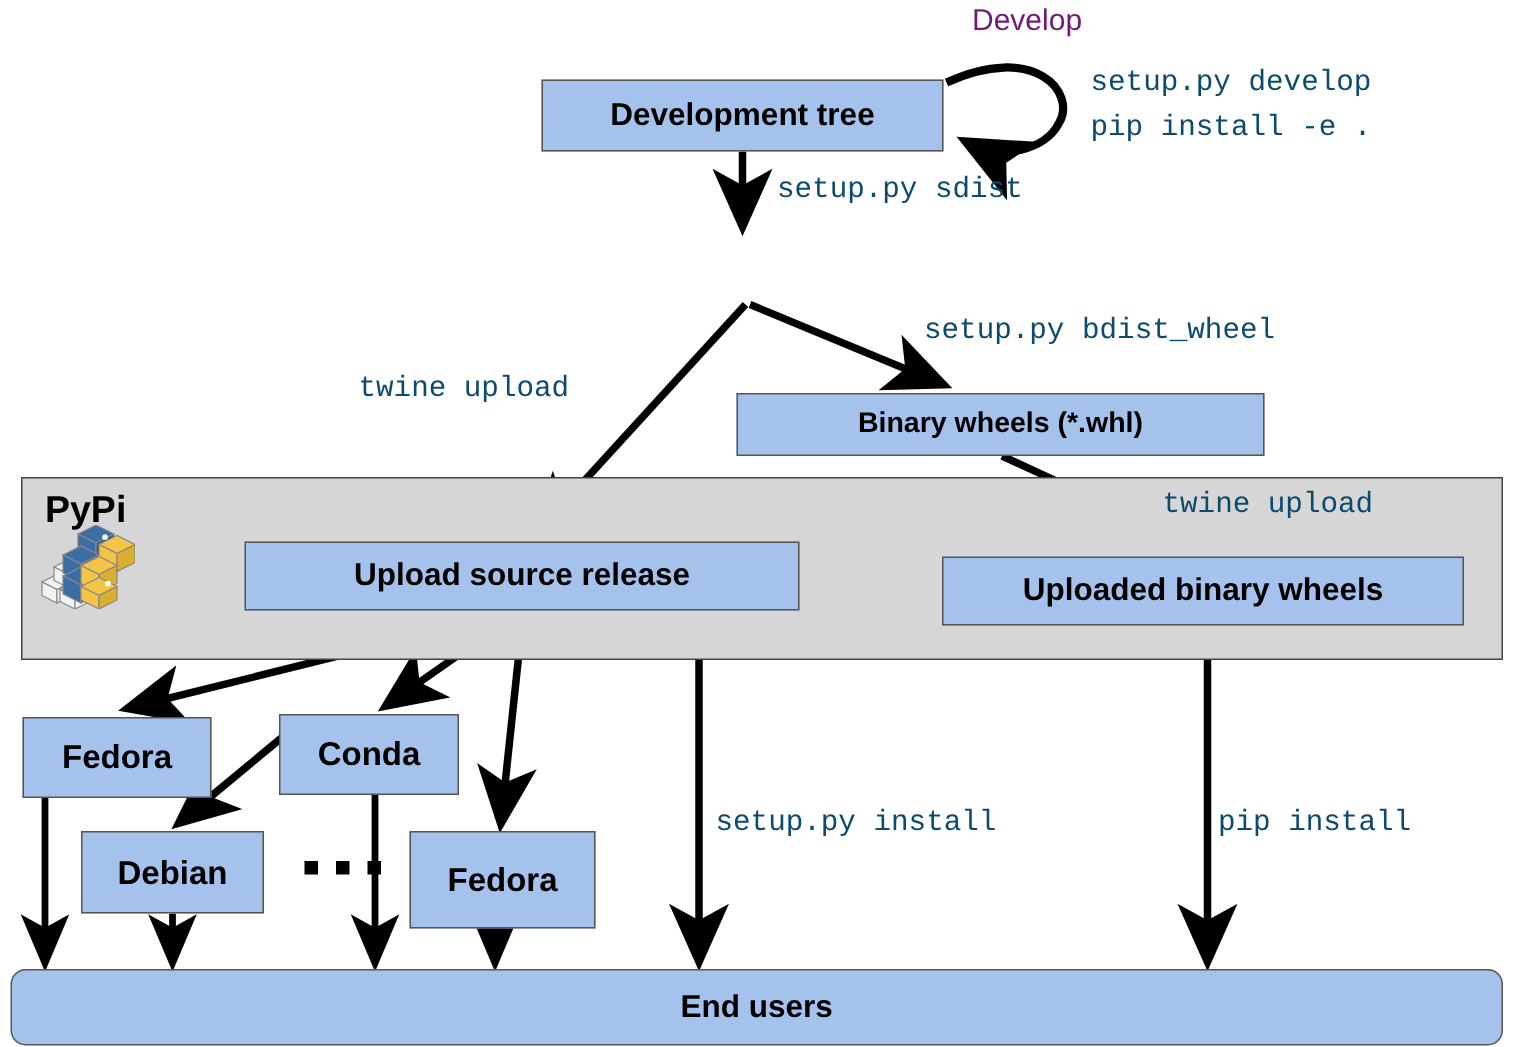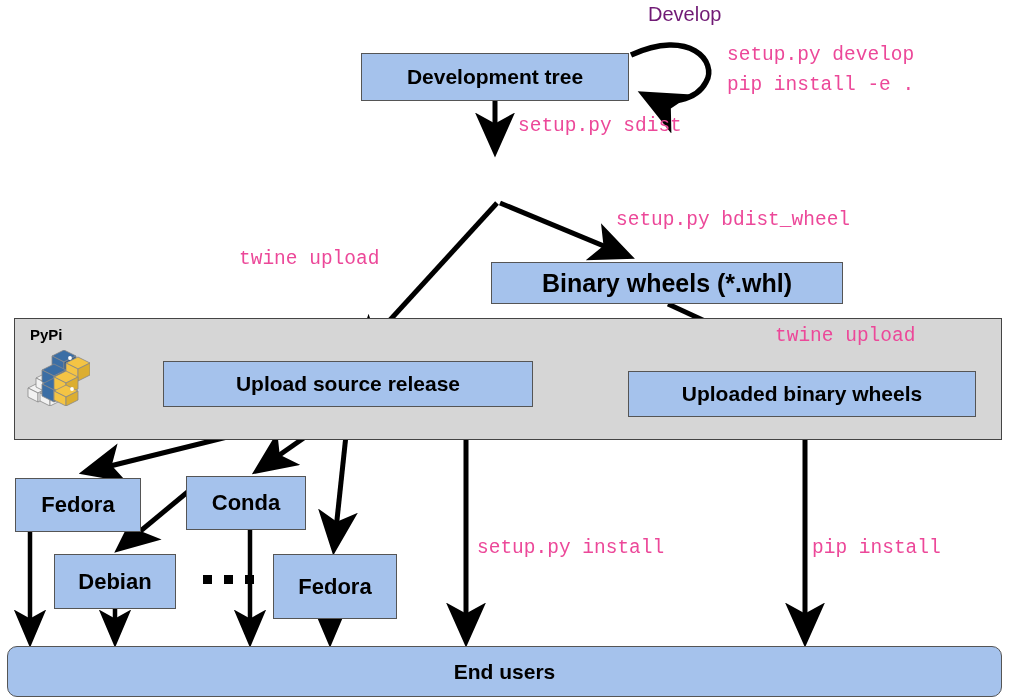--- a/index.html
+++ b/index.html
@@ -21,29 +21,29 @@
   }
   .region{
     position:absolute;
     background:#d6d6d6;
     border:1.5px solid #444444;
     box-sizing:border-box;
   }
   .region-label{
     position:absolute;
     font-weight:bold;
-    font-size:15px;
+    font-size:25px;
     color:#000000;
     font-family:"Liberation Sans", sans-serif;
   }
   .mono{
     position:absolute;
     font-family:"Liberation Mono", monospace;
     font-size:19.5px;
-    color:#ec4899;
+    color:#0c4a6e;
     white-space:pre;
     letter-spacing:0px;
   }
   .sans{
     position:absolute;
     font-family:"Liberation Sans", sans-serif;
     font-size:20px;
     color:#701a75;
     white-space:pre;
   }
@@ -170,21 +170,21 @@
       </g>
 
       <g fill="#ffffff" stroke="none">
         <circle cx="44" cy="8" r="1.9"></circle>
         <circle cx="46" cy="39" r="1.9"></circle>
       </g>
     </g>
   </svg>
 
   <div class="node" id="node-dev-tree" style="left: 361px; top: 53px; width: 268px; height: 48px; font-size: 21px; background: rgb(165, 194, 236); border-color: rgb(85, 85, 85);">Development  tree</div>
-  <div class="node" id="node-binary-wheels" style="left: 491px; top: 262px; width: 352px; height: 42px; font-size: 25px; background: rgb(165, 194, 236); border-color: rgb(85, 85, 85);">Binary wheels (*.whl)</div>
+  <div class="node" id="node-binary-wheels" style="left: 491px; top: 262px; width: 352px; height: 42px; font-size: 19px; background: rgb(165, 194, 236); border-color: rgb(85, 85, 85);">Binary wheels (*.whl)</div>
   <div class="node" id="node-upload-source" style="left: 163px; top: 361px; width: 370px; height: 46px; font-size: 21px; background: rgb(165, 194, 236); border-color: rgb(85, 85, 85);">Upload source release</div>
   <div class="node" id="node-uploaded-wheels" style="left: 628px; top: 371px; width: 348px; height: 46px; font-size: 21px; background: rgb(165, 194, 236); border-color: rgb(85, 85, 85);">Uploaded binary wheels</div>
   <div class="node" id="node-canopy" style="left: 15px; top: 478px; width: 126px; height: 54px; font-size: 22px; background: rgb(165, 194, 236); border-color: rgb(85, 85, 85);">Fedora</div>
   <div class="node" id="node-conda" style="left: 186px; top: 476px; width: 120px; height: 54px; font-size: 22px; background: rgb(165, 194, 236); border-color: rgb(85, 85, 85);">Conda</div>
   <div class="node" id="node-debian" style="left: 54px; top: 554px; width: 122px; height: 55px; font-size: 22px; background: rgb(165, 194, 236); border-color: rgb(85, 85, 85);">Debian</div>
   <div class="node" id="node-fedora" style="left: 273px; top: 554px; width: 124px; height: 65px; font-size: 22px; background: rgb(165, 194, 236); border-color: rgb(85, 85, 85);">Fedora</div>
   <div class="node" id="node-end-users" style="left: 7px; top: 646px; width: 995px; height: 51px; font-size: 21px; background: rgb(165, 194, 236); border-color: rgb(85, 85, 85); border-radius: 10px;">End users</div>
 
   <div class="sans" id="lbl-0" style="left: 648px; top: 3px;">Develop</div>
   <div class="mono" id="lbl-1" style="left: 727px; top: 44px;">setup.py develop</div>

